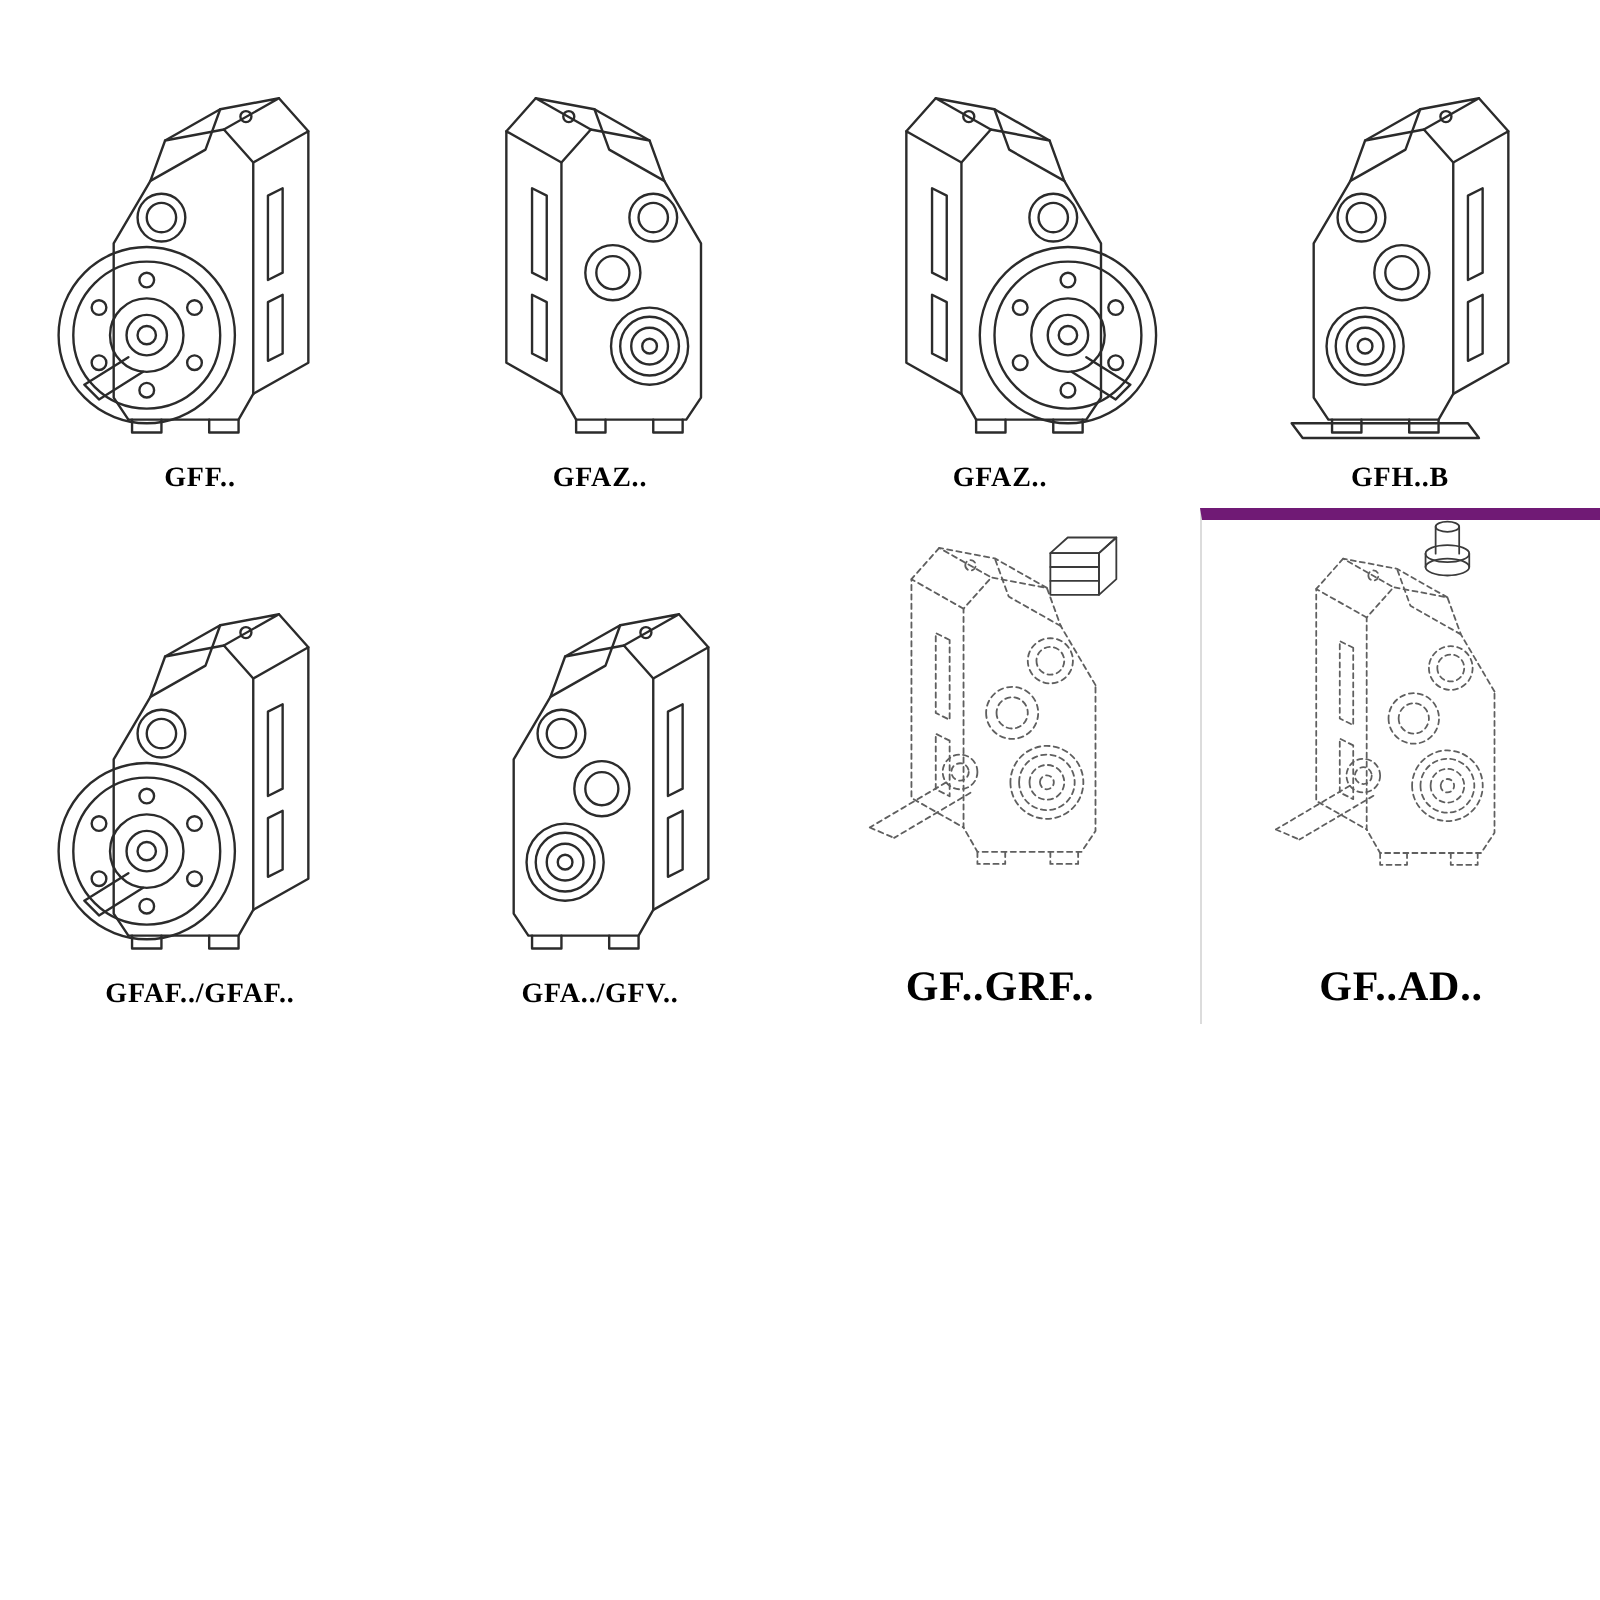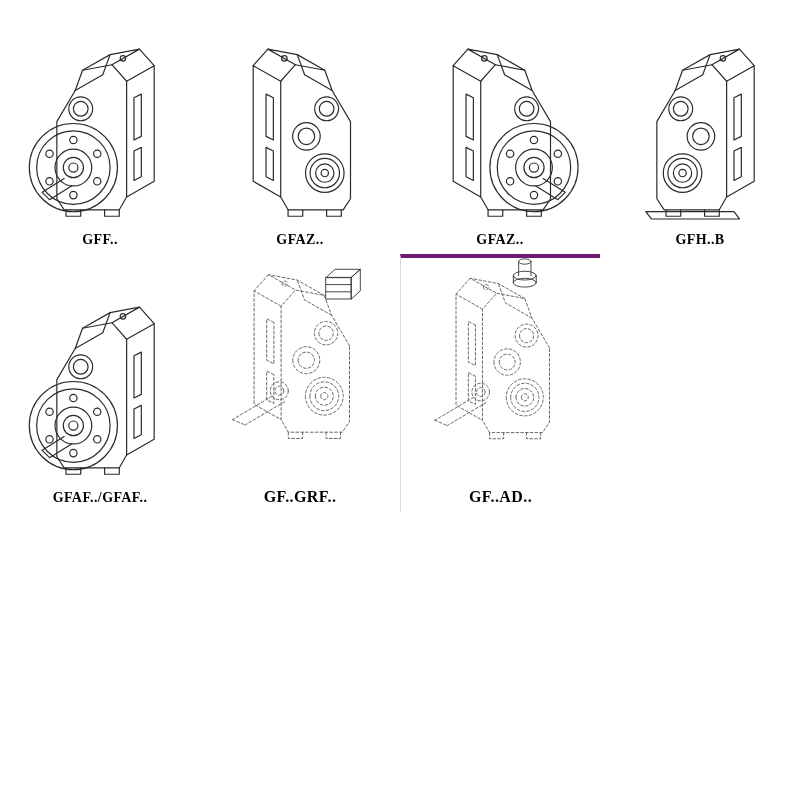--- a/index.html
+++ b/index.html
@@ -20,22 +20,22 @@
     stroke-linejoin:round; stroke-linecap:round;
   }
   .drawing.dashed {
     stroke:#5f5f5f; stroke-width:1.05; stroke-dasharray:3 2.4;
   }
   .label {
     font-family:"Liberation Serif",serif;
     font-weight:700; font-size:14px; color:#000;
     margin-top:2px; white-space:nowrap; letter-spacing:.4px;
   }
-  .cell-11 .label, .cell-12 .label { font-size:16px;margin-top:36px; }
-  .cell-12 { border-top:4px solid #701a75; border-left:1px solid #dcdcdc; }
+  .cell-11 .label, .cell-12 .label { font-size:21px;margin-top:36px; }
+  .cell-12 { border-top:6px solid #701a75; border-left:1px solid #dcdcdc; }
   .defs-svg { position:absolute; width:0; height:0; overflow:hidden; }
 </style>
 </head>
 <body>
 
 <svg class="defs-svg" aria-hidden="true">
   <defs>
 
     <g id="gb-body">
       <path d="M36 96 L56 62 L64 40 L96 34 L112 52 L112 178 L104 192 L44 192 L36 180 Z"></path>
@@ -161,20 +161,26 @@
 
 
 
   <figure class="cell cell-9">
     <svg class="drawing" viewBox="0 0 190 220">
       <use href="#gb-flange" transform="translate(12,6)"></use>
     </svg>
     <figcaption class="label">GFAF../GFAF..</figcaption>
   </figure>
 
+  <figure class="cell cell-10">
+    <svg class="drawing" viewBox="0 0 190 220">
+      <use href="#gb-hollow" transform="translate(12,6)"></use>
+    </svg>
+    <figcaption class="label">GFA../GFV..</figcaption>
+  </figure>
 
   <figure class="cell cell-11">
     <svg class="drawing dashed" viewBox="0 0 190 220">
       <use href="#gb-hollow" transform="translate(186,6) scale(-1,1)"></use>
       <use href="#shaft-stub" transform="translate(12,140)"></use>
       <use href="#grf-box" transform="translate(118,14)" stroke="#3a3a3a" stroke-dasharray="none"></use>
     </svg>
     <figcaption class="label">GF..GRF..</figcaption>
   </figure>
 

